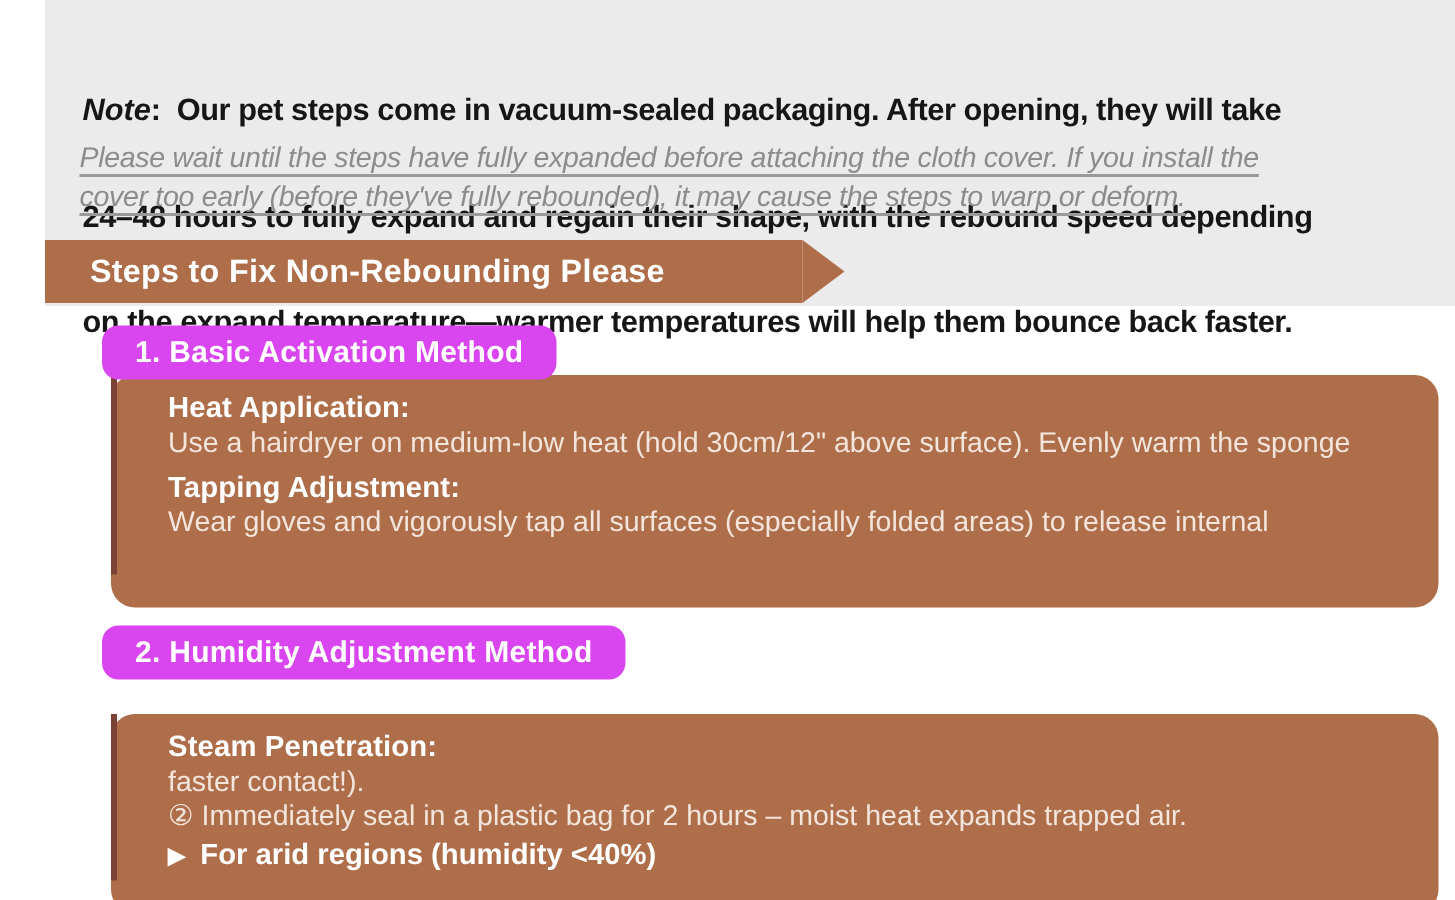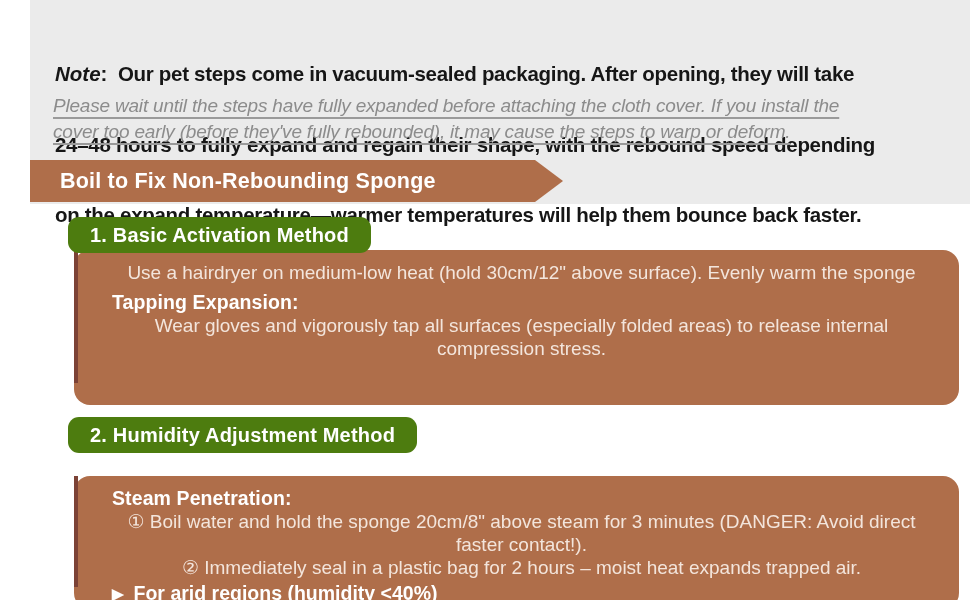--- a/index.html
+++ b/index.html
@@ -33,41 +33,41 @@
     padding-left:30px;box-sizing:border-box;
   }
   .banner-tip{
     position:absolute;left:505px;top:160px;width:0;height:0;
     border-top:21px solid transparent;border-bottom:21px solid transparent;
     border-left:28px solid #af6e4a;
   }
   .banner-title{color:#ffffff;font-size:21.5px;font-weight:bold;letter-spacing:0.2px;}
   
   .label{
-    position:absolute;left:38px;height:36px;background:#4d7c0f;
+    position:absolute;left:38px;height:36px;background:#d946ef;
     border-radius:11px;color:#ffffff;font-weight:bold;font-size:20px;
     display:flex;align-items:center;padding:0 22px;letter-spacing:0.2px;z-index:2;
   }
   .label-1{top:217px;}
   .label-2{top:417px;}
   
   .card{
     position:absolute;left:44px;width:885px;background:#af6e4a;
     border-radius:16px;color:#f3e5dc;box-sizing:border-box;
     padding:11px 28px 0 38px;z-index:1;
   }
   .card::before{
     content:"";position:absolute;left:0;top:0;width:4px;
     height:calc(100% - 22px);background:#7c4236;
   }
   .card-1{top:250px;height:155px;}
   .card-2{top:476px;height:133px;}
   .item + .item{margin-top:7px;}
   .item-title{color:#ffffff;font-weight:bold;font-size:19.5px;line-height:23px;letter-spacing:0.1px;}
-  .item-lines{font-size:19px;line-height:23px;white-space:pre-wrap;text-align:center;}
+  .item-lines{font-size:19px;line-height:23px;white-space:pre-wrap;}
   
   .footnote{
     display:flex;align-items:center;gap:10px;margin-top:3px;
     color:#ffffff;font-weight:bold;font-size:19.5px;line-height:23px;
   }
   .tri{font-size:15px;line-height:23px;}
 </style>
 </head>
 <body>
 
@@ -80,41 +80,42 @@
     <div>24–48 hours to fully expand and regain their shape, with the rebound speed depending</div>
     <div>on the expand temperature—warmer temperatures will help them bounce back faster.</div>
   </div>
 
   <div class="warning">
     <span class="wline">Please wait until the steps have fully expanded before attaching the cloth cover. If you install the</span>
     <span class="wline">cover too early (before they've fully rebounded), it may cause the steps to warp or deform.</span>
   </div>
 
   <div class="banner">
-    <span class="banner-title">Boil to Fix Non-Rebounding Sponge</span>
+    <span class="banner-title">Steps to Fix Non-Rebounding Please</span>
   </div>
   <div class="banner-tip"></div>
 
   <div class="card card-1">
     <div class="item">
+      <div class="item-title">Heat Application:</div>
       <div class="item-lines"><div>Use a hairdryer on medium-low heat (hold 30cm/12" above surface). Evenly warm the sponge</div></div>
     </div>
     <div class="item">
-      <div class="item-title">Tapping Expansion:</div>
-      <div class="item-lines"><div>Wear gloves and vigorously tap all surfaces (especially folded areas) to release internal</div><div>compression stress.</div></div>
+      <div class="item-title">Tapping Adjustment:</div>
+      <div class="item-lines"><div>Wear gloves and vigorously tap all surfaces (especially folded areas) to release internal</div></div>
     </div>
   </div>
   <div class="label label-1">
     <span>1. Basic Activation Method</span>
   </div>
 
   <div class="card card-2">
     <div class="item">
       <div class="item-title">Steam Penetration:</div>
-      <div class="item-lines"><div>① Boil water and hold the sponge 20cm/8" above steam for 3 minutes (DANGER: Avoid direct</div><div>faster contact!).</div><div>② Immediately seal in a plastic bag for 2 hours – moist heat expands trapped air.</div></div>
+      <div class="item-lines"><div>faster contact!).</div><div>② Immediately seal in a plastic bag for 2 hours – moist heat expands trapped air.</div></div>
     </div>
     <div class="footnote">
       <span class="tri">▶</span>
       <span>For arid regions (humidity &lt;40%)</span>
     </div>
   </div>
   <div class="label label-2">
     <span>2. Humidity Adjustment Method</span>
   </div>
 

